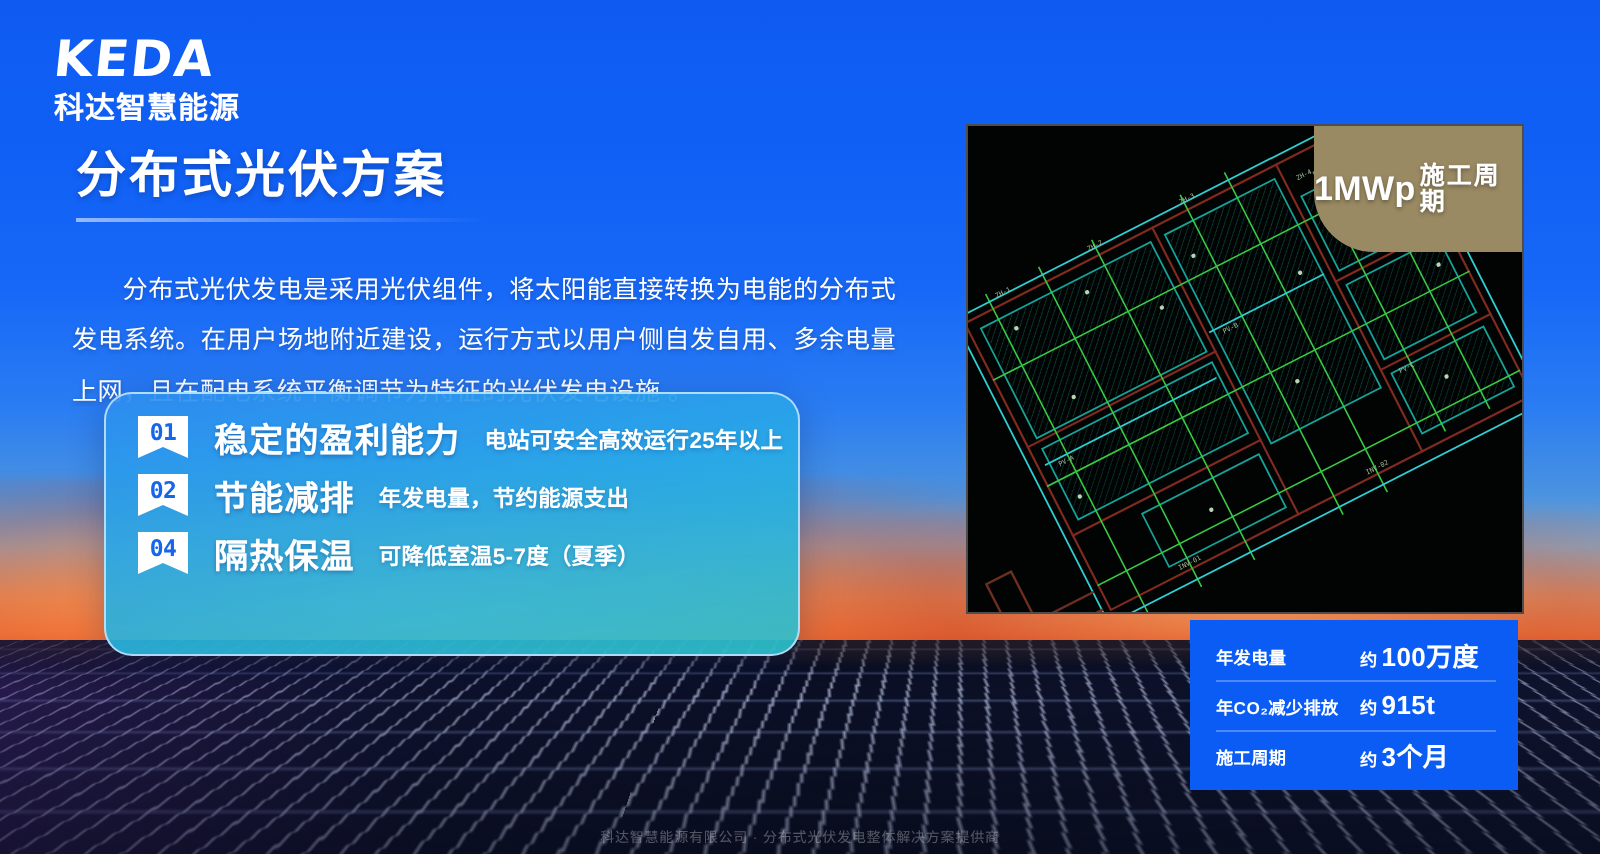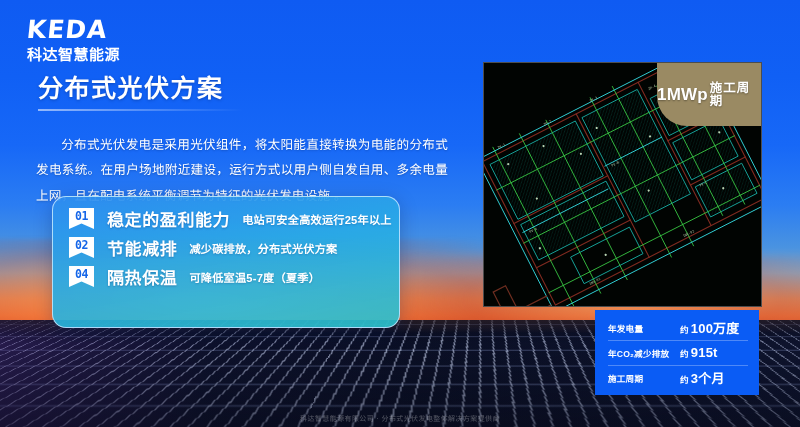--- a/index.html
+++ b/index.html
@@ -296,21 +296,21 @@
       </div>
       <div class="feat-title">稳定的盈利能力</div>
       <div class="feat-desc">电站可安全高效运行25年以上</div>
     </div>
 
     <div class="feat-row">
       <div class="badge">
         <span>02</span>
       </div>
       <div class="feat-title">节能减排</div>
-      <div class="feat-desc">减少碳排放，分布式光伏方案</div>
+      <div class="feat-desc">年发电量，节约能源支出</div>
     </div>
 
 
     <div class="feat-row">
       <div class="badge">
         <span>04</span>
       </div>
       <div class="feat-title">隔热保温</div>
       <div class="feat-desc">可降低室温5-7度（夏季）</div>
     </div>

